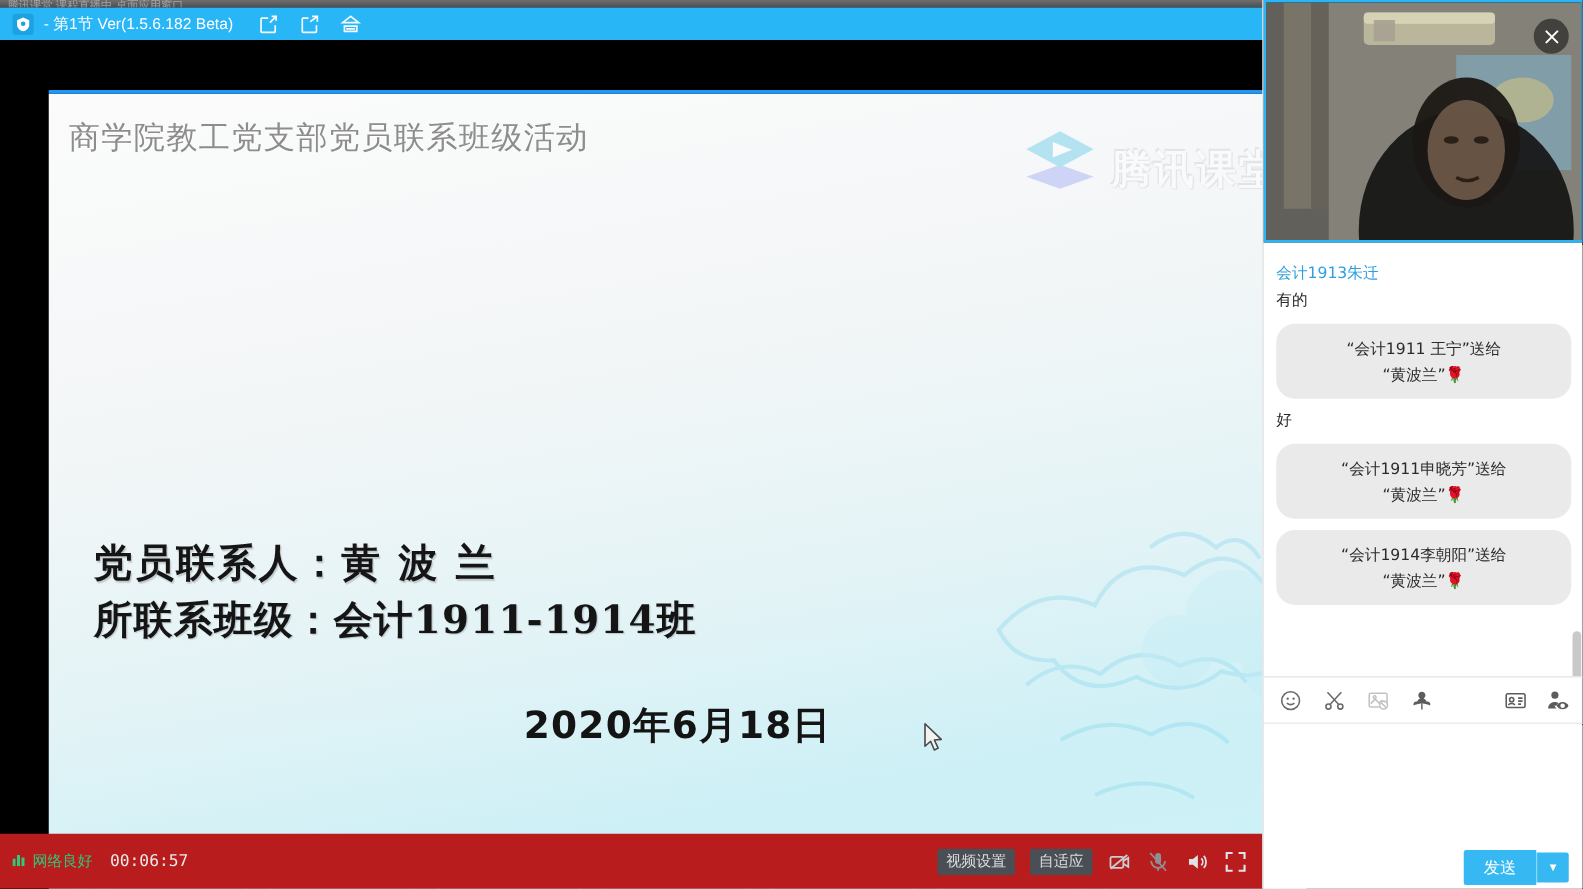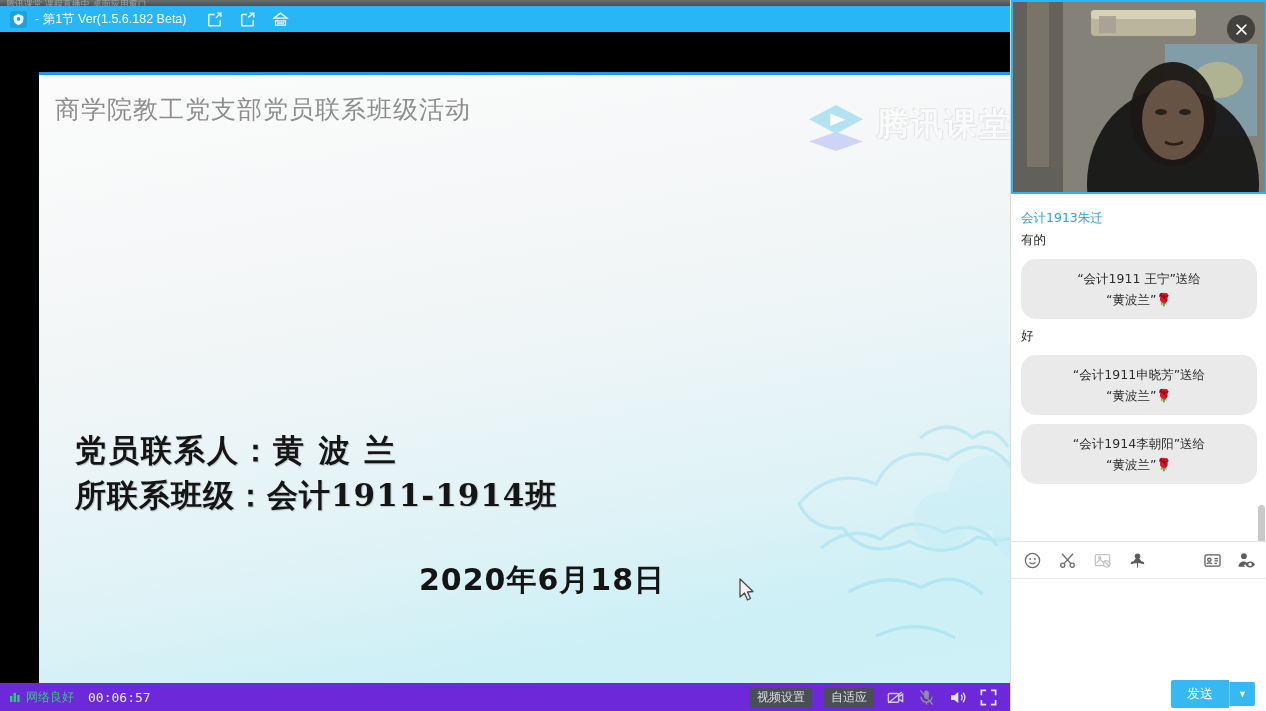--- a/index.html
+++ b/index.html
@@ -65,22 +65,22 @@
     opacity:.55; pointer-events:none;
   }
   .slide-header {
     position: absolute; left: 16px; top: 18px;
     font-size: 25px; color: #8d8d8d; letter-spacing: 1px;
     font-family: "DejaVu Serif","Liberation Serif", serif;
     text-shadow: 0 1px 0 rgba(255,255,255,.9);
     white-space: nowrap;
   }
   .slide-watermark {
-    position: absolute; right: 32px; top: 28px;
-    display: flex; align-items: flex-start; gap: 10px; opacity: .45;
+    position: absolute; right: 20px; top: 28px;
+    display: flex; align-items: flex-end; gap: 10px; opacity: .45;
   }
   .wm-text {
     font-size: 32px; color: #ffffff; letter-spacing: 2px; font-weight: bold;
     text-shadow: 0 0 1px #b9b9b9, 1px 1px 0 #d5d5d5, -1px -1px 0 #cfcfcf;
     font-family: "DejaVu Sans","Liberation Sans",sans-serif;
   }
   .slide-title {
     position: absolute; left: 0; right: 0; top: 210px; text-align: center;
     color: #f01414; font-size: 62px; font-weight: 900; letter-spacing: 22px;
     text-indent: 22px;
@@ -100,22 +100,22 @@
   .slide-date {
     position: absolute; left: 0; right: 0; top: 485px; text-align: center;
     color: #141414; font-size: 30px; font-weight: 700;
     font-family: "DejaVu Sans","Liberation Sans",sans-serif;
     letter-spacing: 1px;
   }
   .cursor-arrow { position: absolute; left: 699px; top: 503px; pointer-events: none; }
 
   
   .controls {
-    position: absolute; left: 0; bottom: 0; width: 1010px; height: 28px;
-    background: #6d28d9; display: flex; align-items: center;
+    position: absolute; left: 0; bottom: 0; width: 1010px; height: 44px;
+    background: #b91c1c; display: flex; align-items: center;
   }
   .net-wrap { display: flex; align-items: center; margin-left: 10px; gap: 4px; }
   .net-text { color: #2fc97a; font-size: 12px; white-space: nowrap;
     font-family: "DejaVu Sans","Liberation Sans",sans-serif; }
   .time-text { color: #e9e9e9; font-size: 13px; margin-left: 14px;
     font-family: "DejaVu Sans Mono","Liberation Mono",monospace; }
   .ctl-right { margin-left: auto; display: flex; align-items: center; gap: 12px; padding-right: 12px; }
   .pill {
     background: #4a4f55; color: #dcdcdc; font-size: 12px;
     padding: 2px 7px; border-radius: 2px; white-space: nowrap; cursor: pointer;

